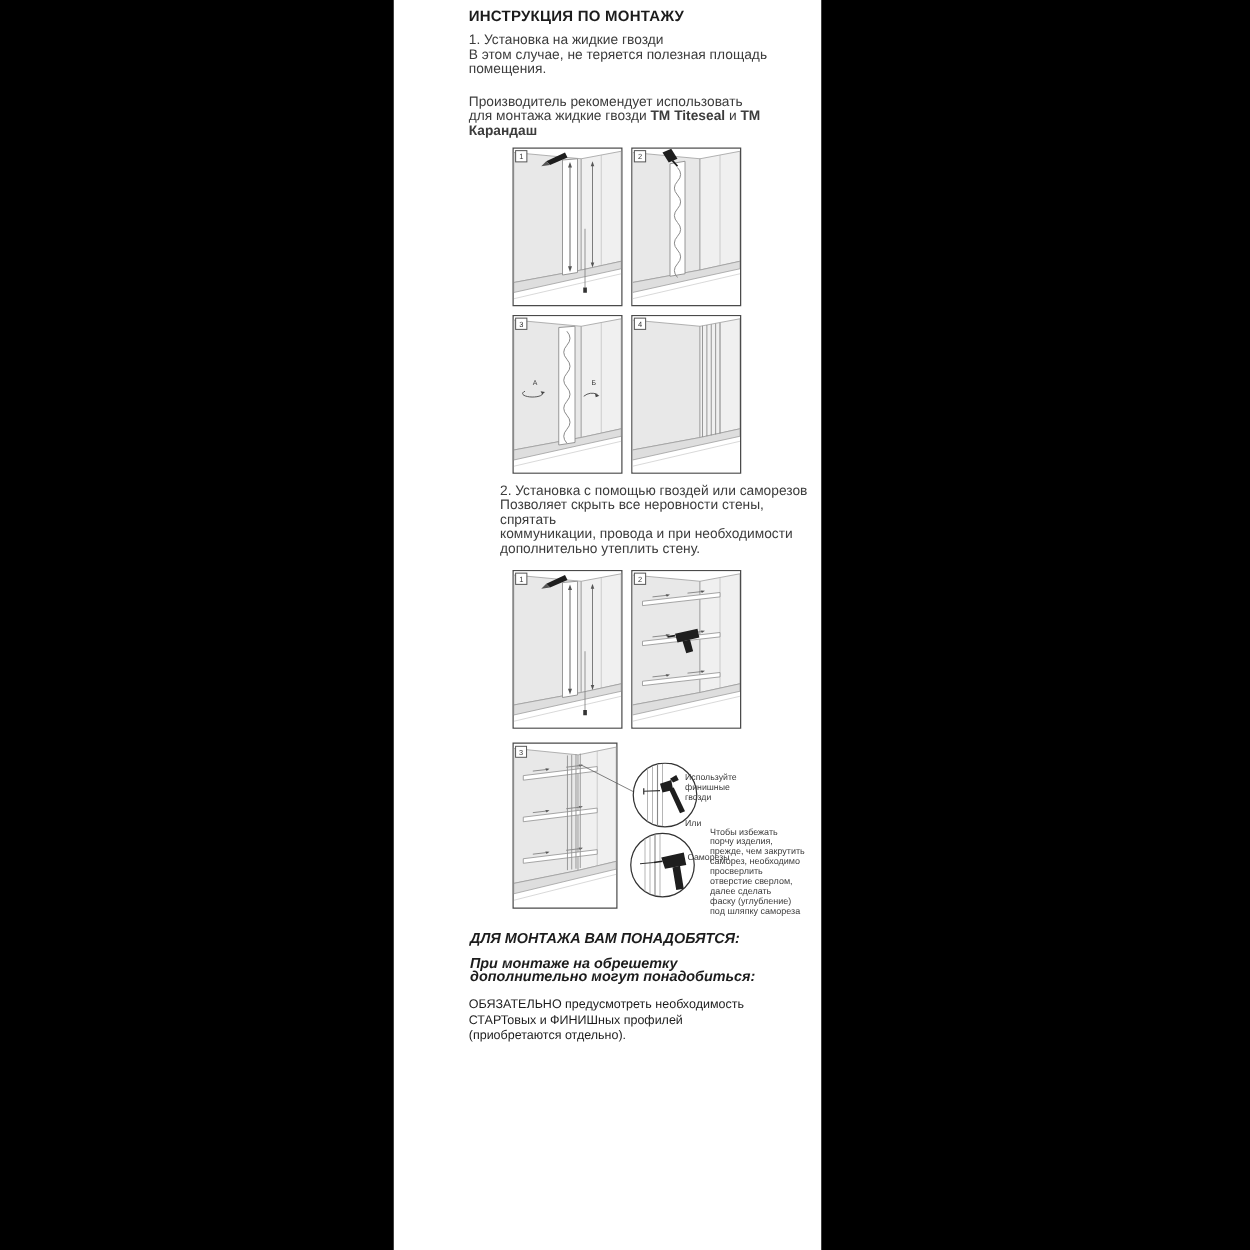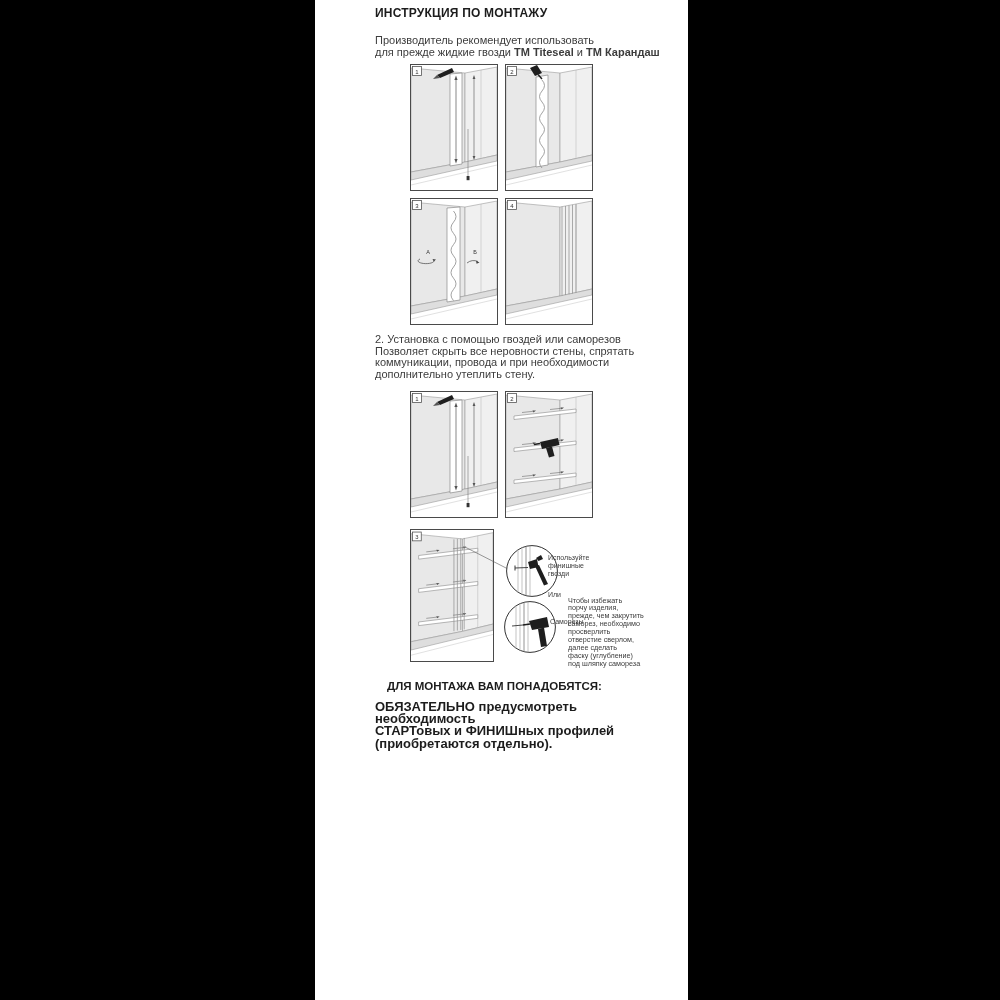--- a/index.html
+++ b/index.html
@@ -1,43 +1,43 @@
 <!DOCTYPE html>
 <html><head>
 <meta charset="utf-8">
 <style>
   html,body{margin:0;padding:0;background:#000;}
   body{width:1000px;height:1000px;position:relative;font-family:"Liberation Sans",sans-serif;overflow:hidden;}
   .letterbox{position:absolute;top:0;height:1000px;background:#000;}
   .letterbox.left{left:0;width:315px;}
   .letterbox.right{left:685px;width:315px;}
-  .sheet{position:absolute;left:315px;top:0;width:373px;height:1000px;background:#fff;box-sizing:border-box;padding:4px 8px 0 60px;color:#3c3c3c;}
+  .sheet{position:absolute;left:315px;top:0;width:342px;height:1000px;background:#fff;box-sizing:border-box;padding:4px 8px 0 60px;color:#3c3c3c;}
   .title{font-size:12px;font-weight:bold;color:#1c1c1c;margin:2px 0 7px;letter-spacing:.2px;}
   .t{font-size:11px;line-height:11.6px;white-space:pre-line;margin:0 0 6px;}
   .inlinewrap{font-size:11px;line-height:11.6px;margin:15px 0 6px;}
   .inlinewrap .ln{display:block;}
   .figs{display:grid;grid-template-columns:88px 88px;gap:7px;width:183px;margin:6px 0 0 35px;}
   .fig{width:86px;height:125px;border:1px solid #4a4a4a;background:#fff;display:block;}
-  .opt2{margin-top:9px;}
+  .opt2{margin-top:9px;margin-left:25px;}
   .figs2{margin-top:10px;}
   .fig3row{position:relative;margin:9px 0 0 35px;height:145px;}
   .fig3{position:absolute;left:0;top:2px;width:82px;height:131px;border:1px solid #4a4a4a;background:#fff;display:block;}
   .circle{position:absolute;width:54px;height:54px;display:block;}
   .c1{left:95px;top:17px;}
   .c2{left:93px;top:73px;}
   .lbl{position:absolute;font-size:7px;line-height:8px;color:#3c3c3c;white-space:pre-line;}
   .lbl-nails{left:138px;top:27px;}
   .lbl-or{left:138px;top:64px;}
   .lbl-screws{left:140px;top:91px;}
   .note{position:absolute;left:158px;top:70px;width:112px;font-size:7.2px;line-height:7.9px;color:#3c3c3c;white-space:pre-line;}
   .leader{position:absolute;left:52px;top:12px;width:50px;height:36px;}
-  .sec-h{font-size:11.5px;font-weight:bold;color:#1c1c1c;margin:6px 12px 2px;white-space:pre-line;line-height:12px;}
+  .sec-h{font-size:11.5px;font-weight:bold;color:#1c1c1c;margin:6px 1px 2px;white-space:pre-line;line-height:12px;font-style:italic;}
   .tools-h{margin-top:8px;}
   .lath-h{margin-top:9px;line-height:11.9px;}
-  .mand{font-size:13px;font-weight:bold;color:#1c1c1c;line-height:12.4px;white-space:pre-line;margin-top:9px;}
+  .mand{font-size:10px;font-weight:normal;color:#1c1c1c;line-height:12.4px;white-space:pre-line;margin-top:9px;}
   svg{display:block;}
 </style>
 </head>
 <body>
 
 <svg width="0" height="0" style="position:absolute" aria-hidden="true">
   <defs>
     <clipPath id="cclip">
         <circle cx="27" cy="27" r="25.4"></circle>
       </clipPath>
@@ -78,24 +78,27 @@
 </svg>
 
 <div class="letterbox left"></div>
 <div class="letterbox right"></div>
 
 <div class="sheet">
 
   <div class="title">ИНСТРУКЦИЯ ПО МОНТАЖУ</div>
 
 
+  <p class="t">1. Установка на жидкие гвозди
+В этом случае, не теряется полезная площадь
+помещения.</p>
 
   <div class="inlinewrap">
     <span class="ln">Производитель рекомендует использовать</span>
-    <span class="ln"><span>для прежде жидкие гвозди </span><b>ТМ Titeseal</b><span> и </span><b>ТМ Карандаш</b></span>
+    <span class="ln"><span>для монтажа жидкие гвозди </span><b>ТМ Titeseal</b><span> и </span><b>ТМ Карандаш</b></span>
   </div>
 
   <div class="figs">
 
     <svg class="fig" viewBox="0 0 86 125">
       <use href="#measureg"></use>
       <rect x="1.5" y="1.5" width="9" height="9" fill="#fff" stroke="#555" stroke-width="0.8"></rect>
       <text x="6" y="8.6" text-anchor="middle" font-size="6" fill="#333">1</text>
     </svg>
 
@@ -244,18 +247,20 @@
 саморез, необходимо
 просверлить
 отверстие сверлом,
 далее сделать
 фаску (углубление)
 под шляпку самореза</div>
   </div>
 
   <div class="sec-h tools-h">ДЛЯ МОНТАЖА ВАМ ПОНАДОБЯТСЯ:</div>
 
+  <div class="sec-h lath-h">При монтаже на обрешетку
+дополнительно могут понадобиться:</div>
 
   <div class="mand">ОБЯЗАТЕЛЬНО предусмотреть необходимость
 СТАРТовых и ФИНИШных профилей
 (приобретаются отдельно).</div>
 
 </div>
 
 </body></html>

